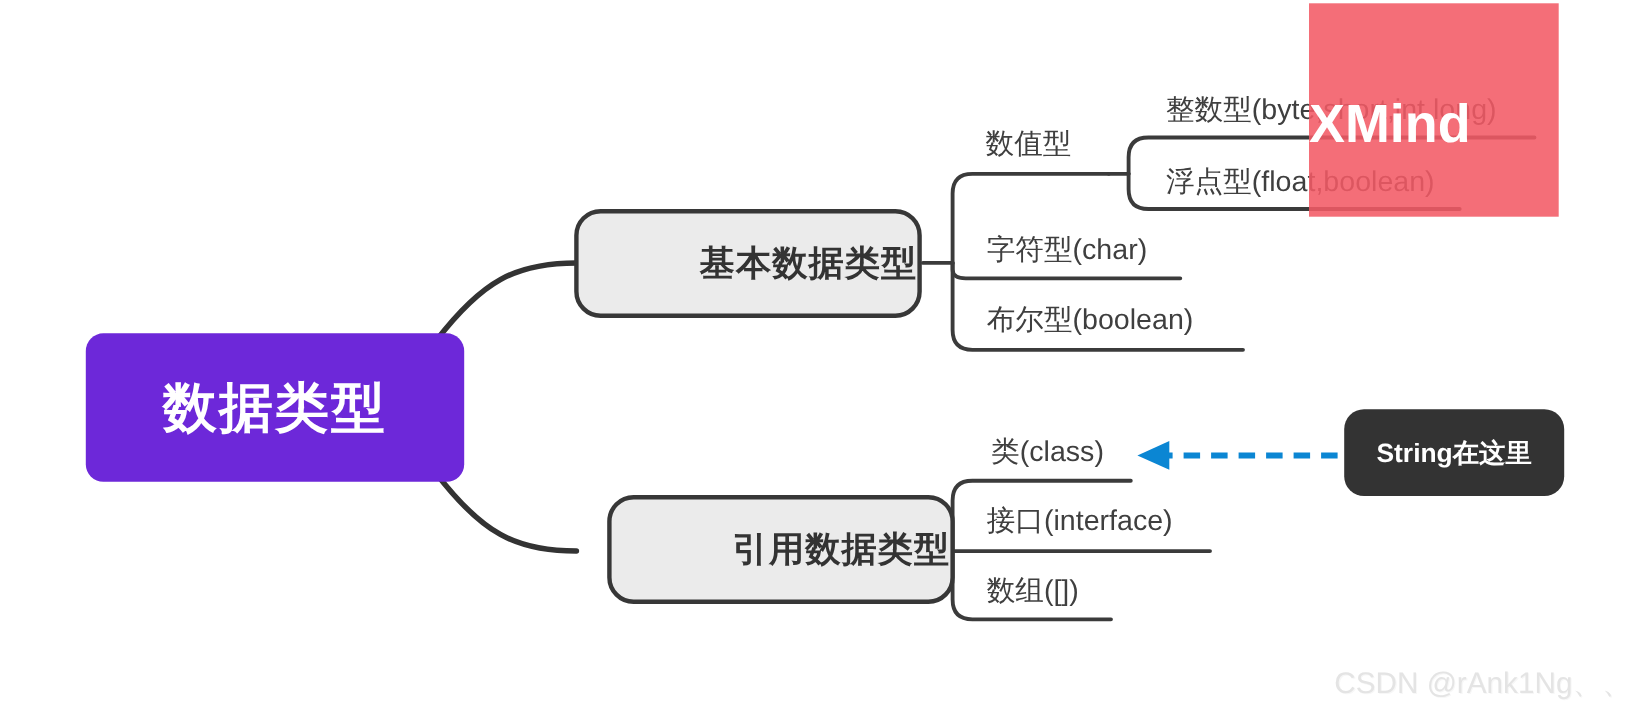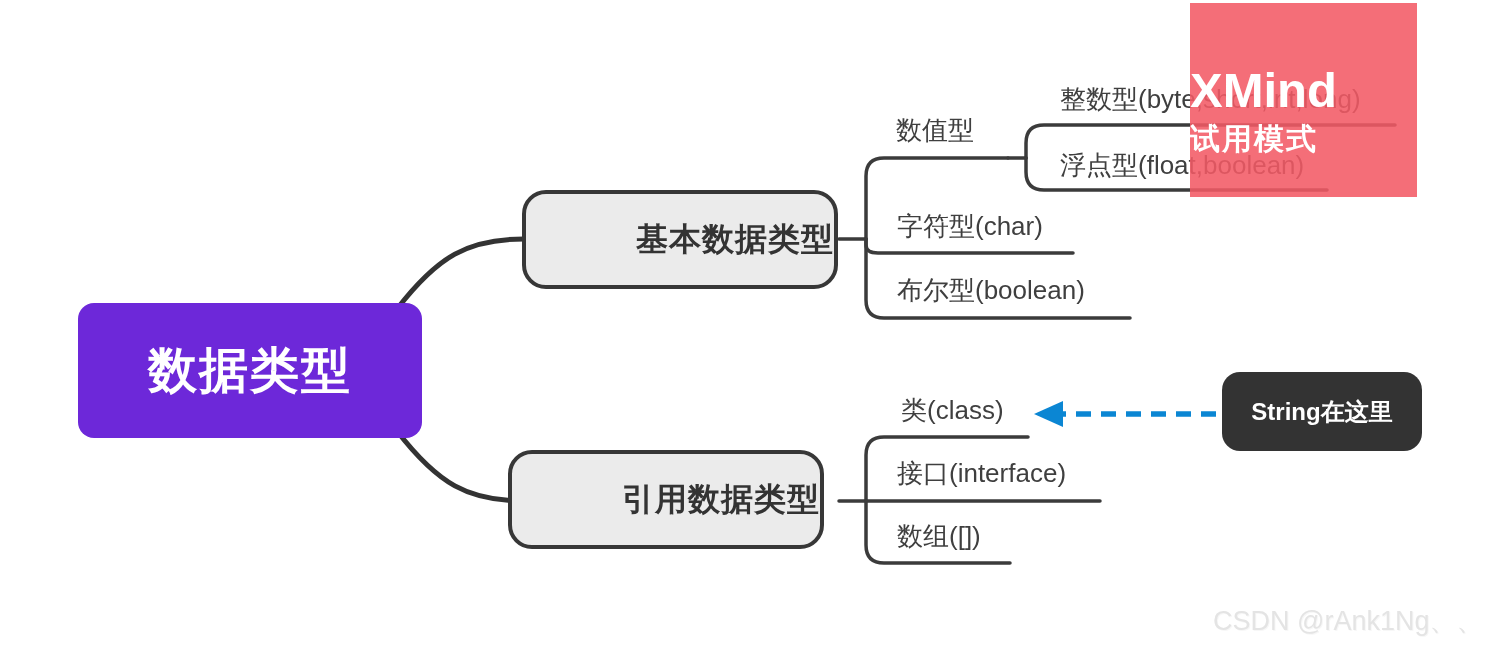--- a/index.html
+++ b/index.html
@@ -17,21 +17,21 @@
     background:#6d28d9;border-radius:16px;display:flex;align-items:center;justify-content:center;
   }
   .root-node .txt{color:#ffffff;font-size:49px;font-weight:bold;letter-spacing:2px;}
   .branch-node{
     position:absolute;width:316px;height:99px;z-index:2;box-sizing:border-box;
     background:#EBEBEB;border:4px solid #373737;border-radius:24px;
     display:flex;align-items:center;justify-content:flex-end;
   }
   .branch-node .txt{color:#333333;font-size:32px;font-weight:bold;letter-spacing:1px;}
   #branch-basic{left:522px;top:190px;}
-  #branch-reference{left:508px;top:450px;}
+  #branch-reference{left:552px;top:450px;}
   .callout-node{
     position:absolute;left:1222px;top:372px;width:200px;height:79px;z-index:3;
     background:#333333;border-radius:18px;display:flex;align-items:center;justify-content:center;
   }
   .callout-node .txt{color:#ffffff;font-size:24px;font-weight:bold;}
   .trial-watermark{
     position:absolute;left:1190px;top:3px;width:227px;height:194px;z-index:5;
     background:rgba(242,90,101,0.88);display:flex;flex-direction:column;
     justify-content:center;
   }
@@ -98,16 +98,15 @@
 <div class="topic-label" style="left:901px;top:396px;">类(class)</div>
 <div class="topic-label" style="left:897px;top:459px;">接口(interface)</div>
 <div class="topic-label" style="left:897px;top:522px;">数组([])</div>
 
 <div class="callout-node">
   <span class="txt">String在这里</span>
 </div>
 
 <div class="trial-watermark">
   <div class="wm-title">XMind</div>
-  <div class="wm-sub">试用模式</div>
 </div>
 
 <div class="csdn-watermark">CSDN @rAnk1Ng、、</div>
 
 </body></html>

